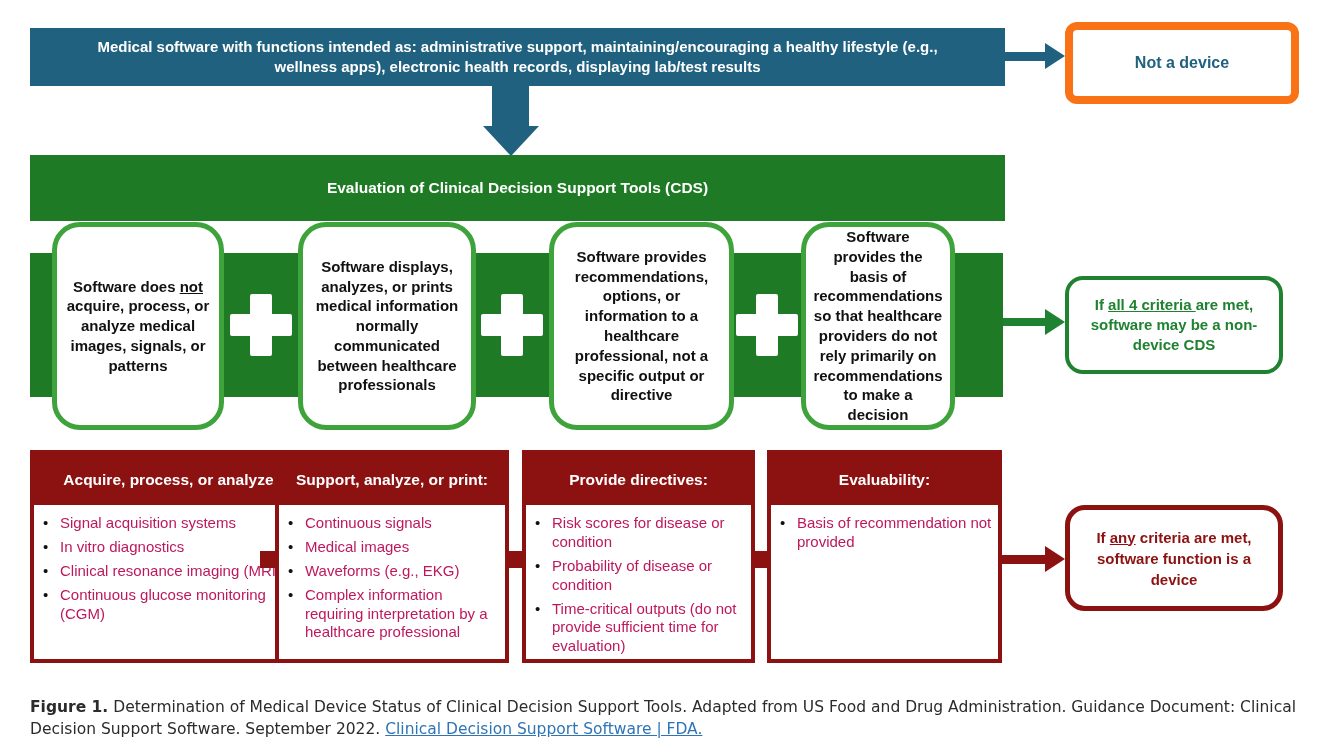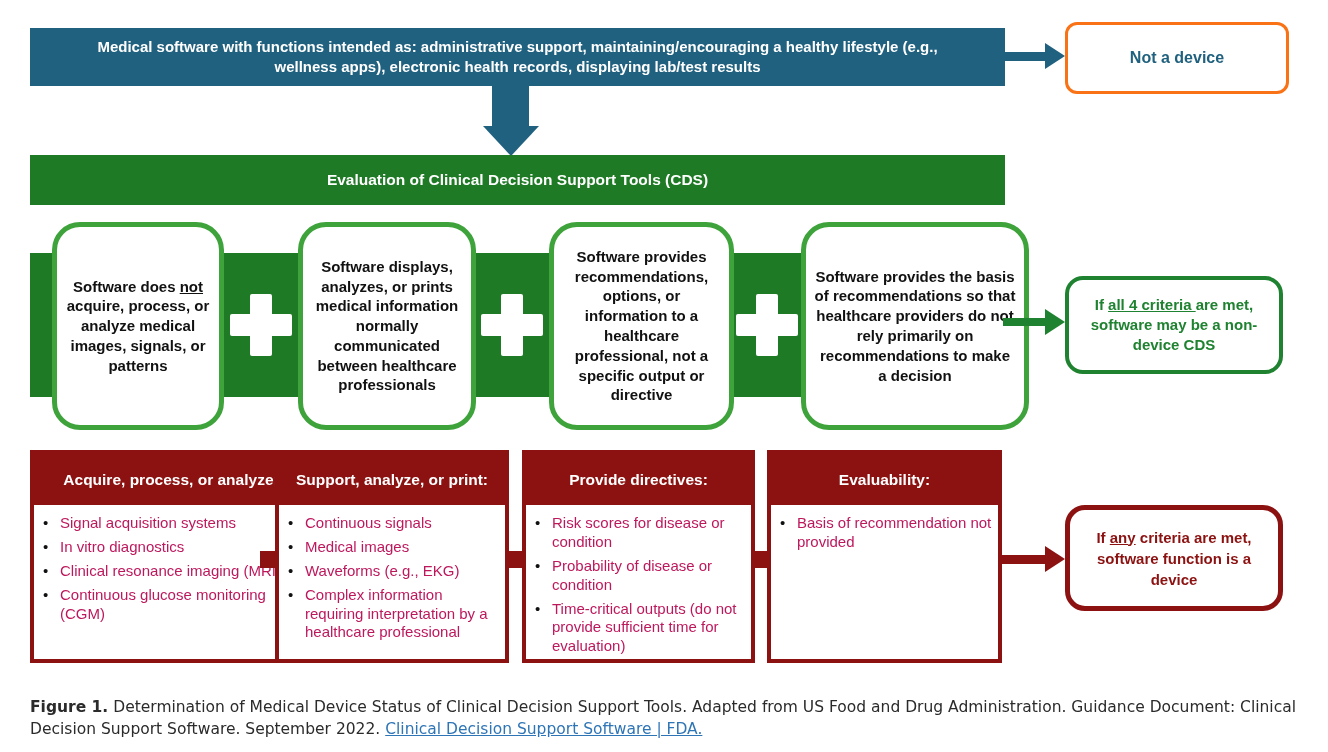--- a/index.html
+++ b/index.html
@@ -14,31 +14,31 @@
   }
   .top-bar .txt{
     color:#ffffff;font-weight:bold;font-size:15px;line-height:1.35;
     text-align:center;max-width:900px;
   }
   .arrow-shaft{position:absolute;}
   .arrow-head-right{position:absolute;width:0;height:0;border-top:13px solid transparent;border-bottom:13px solid transparent;}
   .blue-bg{background:#20617F;}
   .notdevice{
     position:absolute;left:1065px;top:22px;width:218px;height:66px;
-    border:3px solid #f97316;border-radius:12px;background:#fff;
+    border:8px solid #f97316;border-radius:12px;background:#fff;
     display:flex;align-items:center;justify-content:center;
     color:#20617F;font-weight:bold;font-size:16px;
   }
   
   .down-shaft{position:absolute;left:492px;top:85px;width:37px;height:43px;background:#20617F;}
   .down-head{position:absolute;left:483px;top:126px;width:0;height:0;
     border-left:28px solid transparent;border-right:28px solid transparent;border-top:30px solid #20617F;}
   
   .green-bar{
-    position:absolute;left:30px;top:155px;width:975px;height:50px;background:#1E7A25;
+    position:absolute;left:30px;top:155px;width:975px;height:66px;background:#1E7A25;
     display:flex;align-items:center;justify-content:center;
   }
   .green-bar .txt{color:#fff;font-weight:bold;font-size:15.5px;text-align:center;}
   .green-band{position:absolute;left:30px;top:253px;width:973px;height:144px;background:#1E7A25;}
   .crit-box{
     position:absolute;top:222px;height:208px;background:#fff;
     border:5px solid #3FA33C;border-radius:28px;box-sizing:border-box;
     display:flex;align-items:center;justify-content:center;
     text-align:center;color:#111;font-weight:bold;font-size:15px;line-height:1.32;
     padding:6px 8px;
@@ -118,21 +118,21 @@
 
   <div class="crit-box" style="left:52px;width:172px;">
     <span><span>Software does </span><span class="crit-emph">not</span><span> acquire, process, or analyze medical images, signals, or patterns</span></span>
   </div>
   <div class="crit-box" style="left:298px;width:178px;">
     <span><span>Software displays, analyzes, or prints medical information normally communicated between healthcare professionals</span><span class="crit-emph"></span><span></span></span>
   </div>
   <div class="crit-box" style="left:549px;width:185px;">
     <span><span>Software provides recommendations, options, or information to a healthcare professional, not a specific output or directive</span><span class="crit-emph"></span><span></span></span>
   </div>
-  <div class="crit-box" style="left:801px;width:228px;">
+  <div class="crit-box" style="left:801px;width:154px;">
     <span><span>Software provides the basis of recommendations so that healthcare providers do not rely primarily on recommendations to make a decision</span><span class="crit-emph"></span><span></span></span>
   </div>
 
   <div class="plus" style="left:230px;">
       <div class="pv"></div>
       <div class="ph"></div>
     </div>
   <div class="plus" style="left:481px;">
       <div class="pv"></div>
       <div class="ph"></div>

